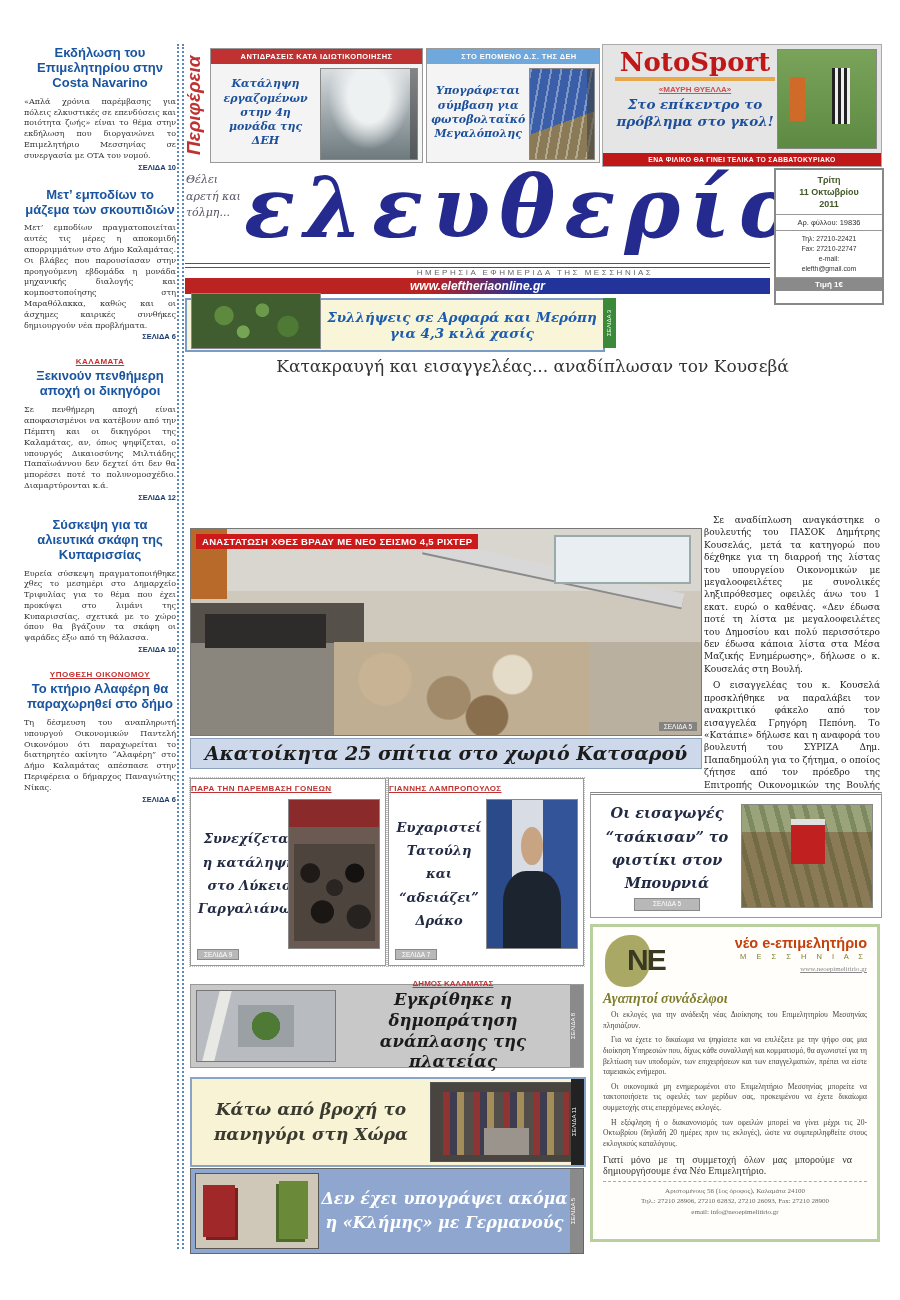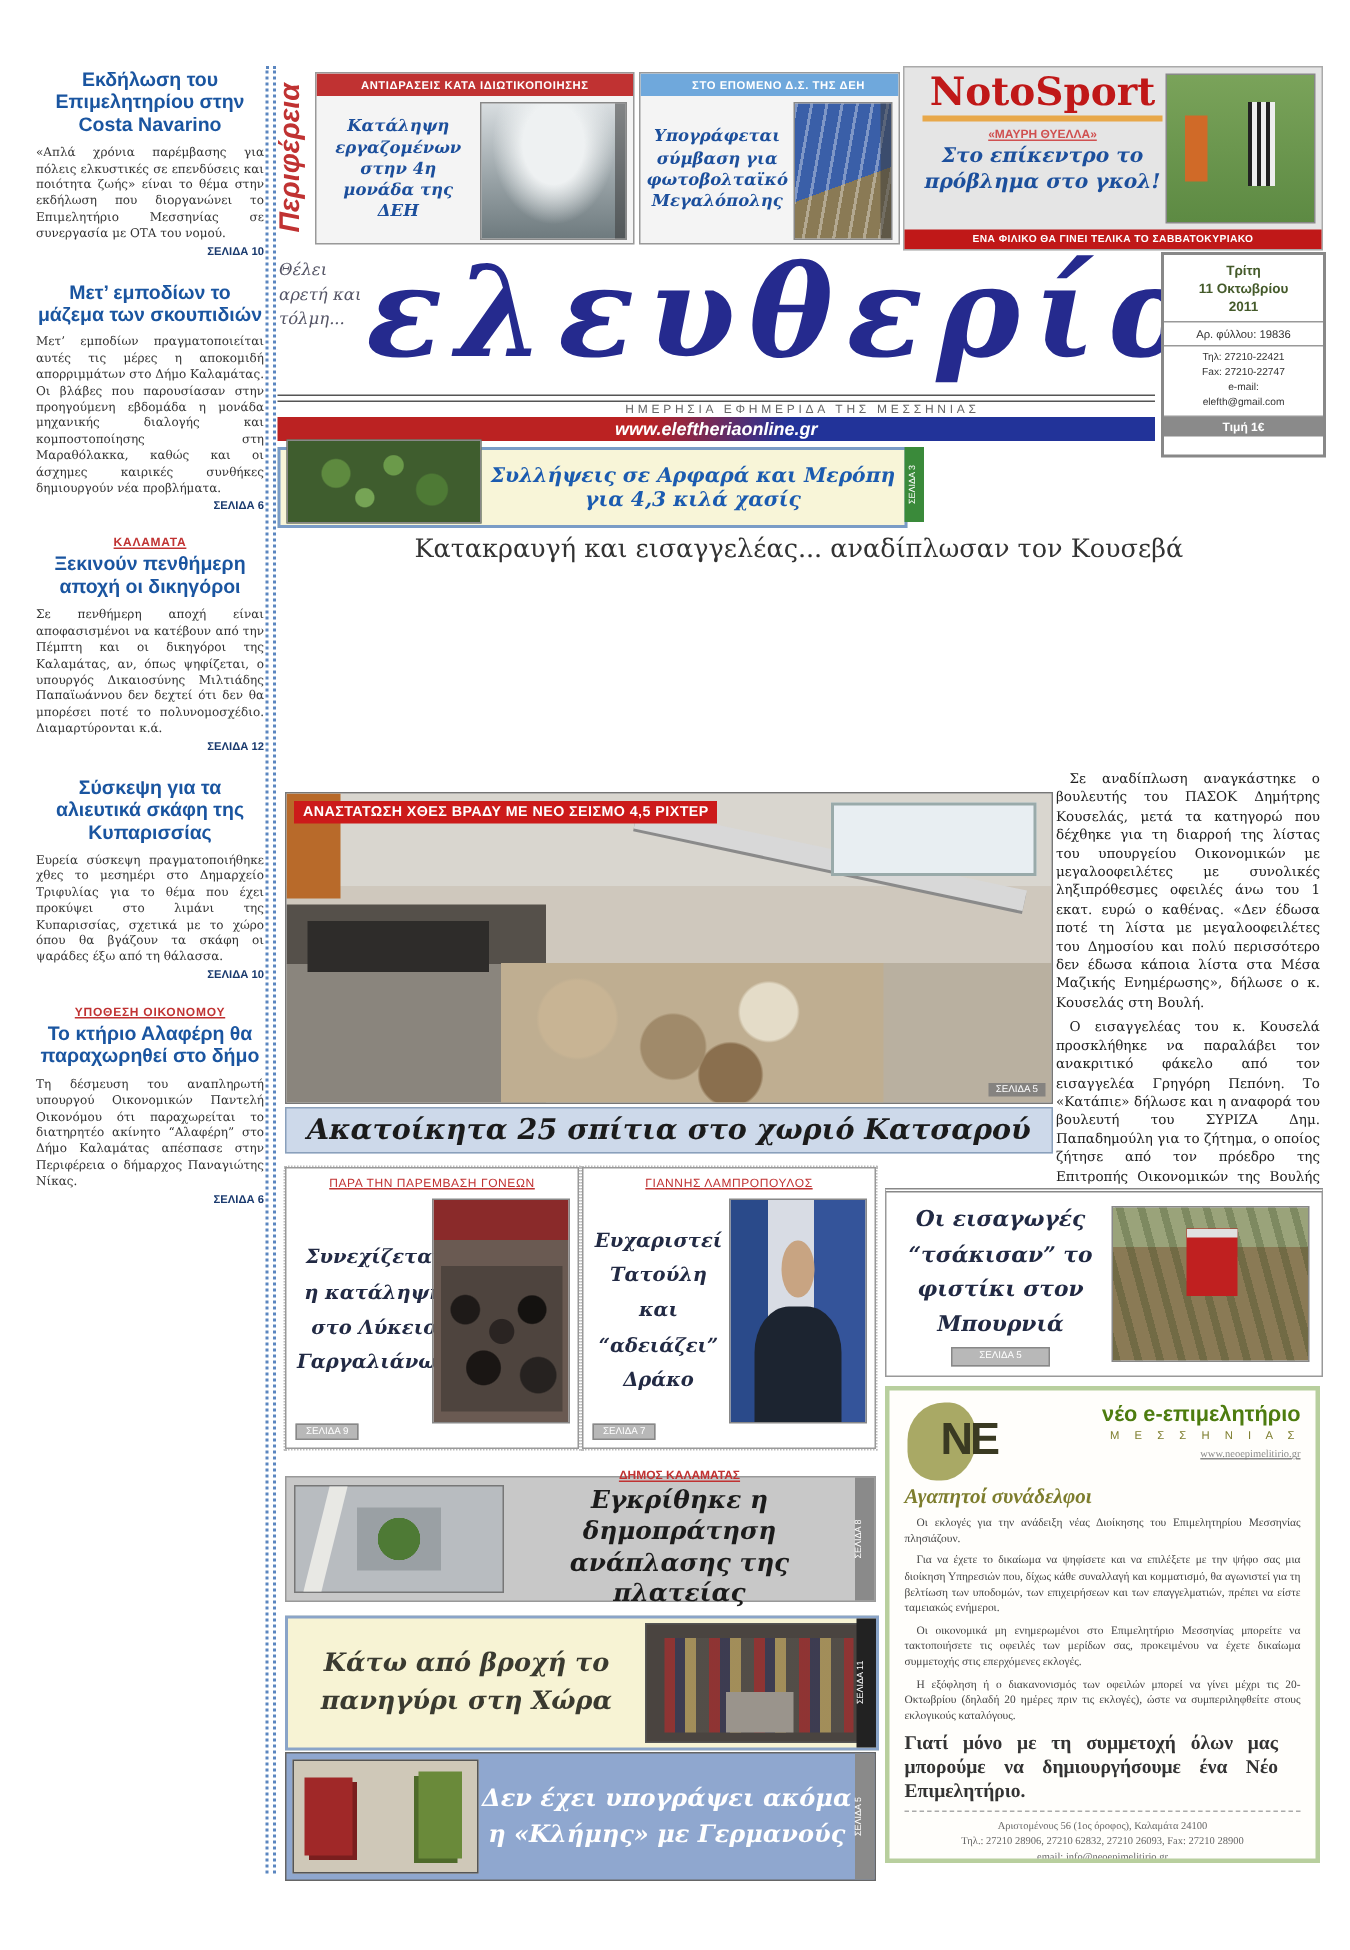--- a/index.html
+++ b/index.html
@@ -133,21 +133,21 @@
   .subhead{left:190px;top:738px;width:510px;height:29px;background:#cdd9ea;border:1px solid #8aa0bb;
            color:#1b1b1b;font-weight:bold;font-style:italic;font-size:19px;text-align:center;line-height:29px;}
   .lead-body{left:704px;top:514px;width:176px;height:276px;font-size:9px;line-height:1.38;color:#222;
              text-align:justify;overflow:hidden;}
   .lead-body p{margin:0 0 4px 0;text-indent:9px;}
 
   
   .midbox{border:1px solid #999;outline:1px dotted #bbb;background:#fff;overflow:hidden;}
   .mb1{left:190px;top:778px;width:194px;height:186px;}
   .mb2{left:388px;top:778px;width:194px;height:186px;}
-  .mb-header{color:#c03232;font-weight:normal;font-size:8px;text-align:center;text-decoration:underline;
+  .mb-header{color:#c03232;font-weight:bold;font-size:8px;text-align:left;text-decoration:underline;
              font-family:"Liberation Sans",sans-serif;margin-top:5px;letter-spacing:.4px;}
   .mb-row{display:flex;height:150px;padding:6px 5px 0 7px;}
   .mb-text{width:86px;color:#222a44;font-style:italic;font-weight:bold;font-size:13px;line-height:1.8;
            display:flex;align-items:center;text-align:center;}
   .mb-photo{flex:1;border:1px solid #888;margin-left:4px;position:relative;}
   .ph-class{background:linear-gradient(180deg,#8a2a2a 0 18%,#6a5a52 18% 100%);}
   .ph-class:before{content:"";position:absolute;inset:30% 5% 5% 5%;
            background:radial-gradient(circle at 20% 30%,#1e1a18 0 10%,transparent 11%),
                       radial-gradient(circle at 50% 45%,#2a2422 0 12%,transparent 13%),
                       radial-gradient(circle at 75% 30%,#141210 0 10%,transparent 11%),
@@ -176,26 +176,26 @@
   
   .adbox{left:590px;top:924px;width:290px;height:318px;border:3px solid #b8cf9e;background:#fffefb;
          padding:8px 10px;box-sizing:border-box;font-family:"Liberation Serif",serif;overflow:hidden;}
   .ad-head{display:flex;align-items:flex-start;margin-bottom:4px;}
   .ad-logo{width:86px;height:52px;position:relative;flex:none;}
   .ad-logo .blob{position:absolute;left:2px;top:0;width:46px;height:52px;background:#9a9a4a;
                  border-radius:58% 42% 55% 45%/52% 48% 60% 40%;opacity:.85;}
   .ad-logo .ne{position:absolute;left:24px;top:8px;font-family:"Liberation Sans",sans-serif;
                font-weight:bold;font-size:30px;color:#3a3a22;letter-spacing:-2px;}
   .ad-brand{flex:1;text-align:right;}
-  .ad-brand .b1{color:#4d7c0f;font-weight:bold;font-size:14.5px;font-family:"Liberation Sans",sans-serif;}
+  .ad-brand .b1{color:#c2410c;font-weight:bold;font-size:14.5px;font-family:"Liberation Sans",sans-serif;}
   .ad-brand .b2{color:#7d7d2d;font-size:7.5px;letter-spacing:4px;font-family:"Liberation Sans",sans-serif;margin-top:1px;}
   .ad-brand .b3{color:#888;font-size:7px;text-decoration:underline;margin-top:4px;}
   .ad-salut{color:#7d7d2d;font-weight:bold;font-style:italic;font-size:14px;margin:4px 0 3px 0;}
   .ad-p{font-size:7.6px;line-height:1.4;color:#444;text-align:justify;margin:0 0 4px 0;text-indent:8px;}
-  .ad-close{font-size:13px;font-weight:bold;color:#333;margin:3px 15px 5px 0;text-align:justify;}
+  .ad-close{font-size:10px;font-weight:normal;color:#333;margin:3px 15px 5px 0;text-align:justify;}
   .ad-rule{border-top:1px dashed #aaa;margin:4px 0;}
   .ad-foot{font-size:7px;color:#666;text-align:center;line-height:1.5;}
 
   
   .plateia{left:190px;top:984px;width:392px;height:82px;background:#c8c8c8;border:1px solid #999;
            display:flex;align-items:center;position:absolute;}
   .plateia-photo{width:138px;height:70px;margin-left:5px;border:1px solid #777;position:relative;
            background:#b8bcc0;}
   .plateia-photo:before{content:"";position:absolute;left:30%;top:20%;width:40%;height:60%;
            background:radial-gradient(circle at 50% 50%,#4e7a35 0 40%,transparent 41%),#9aa0a4;}

